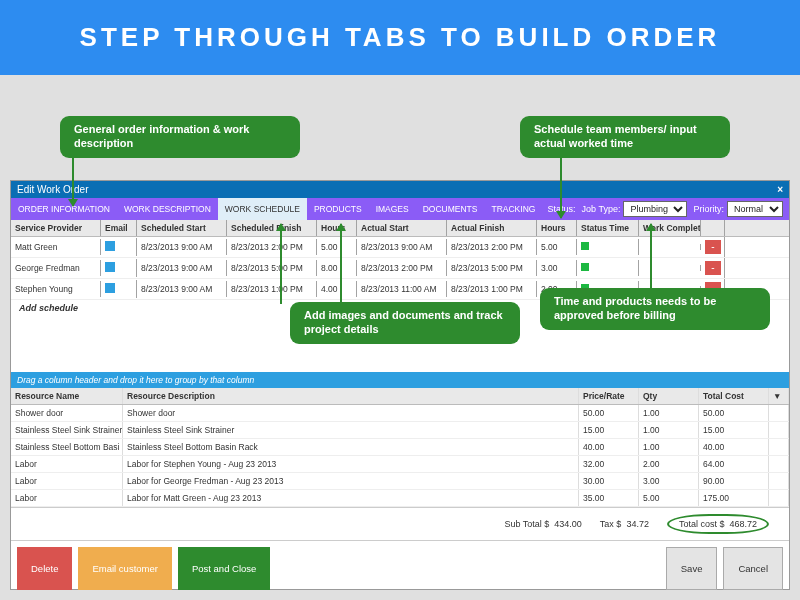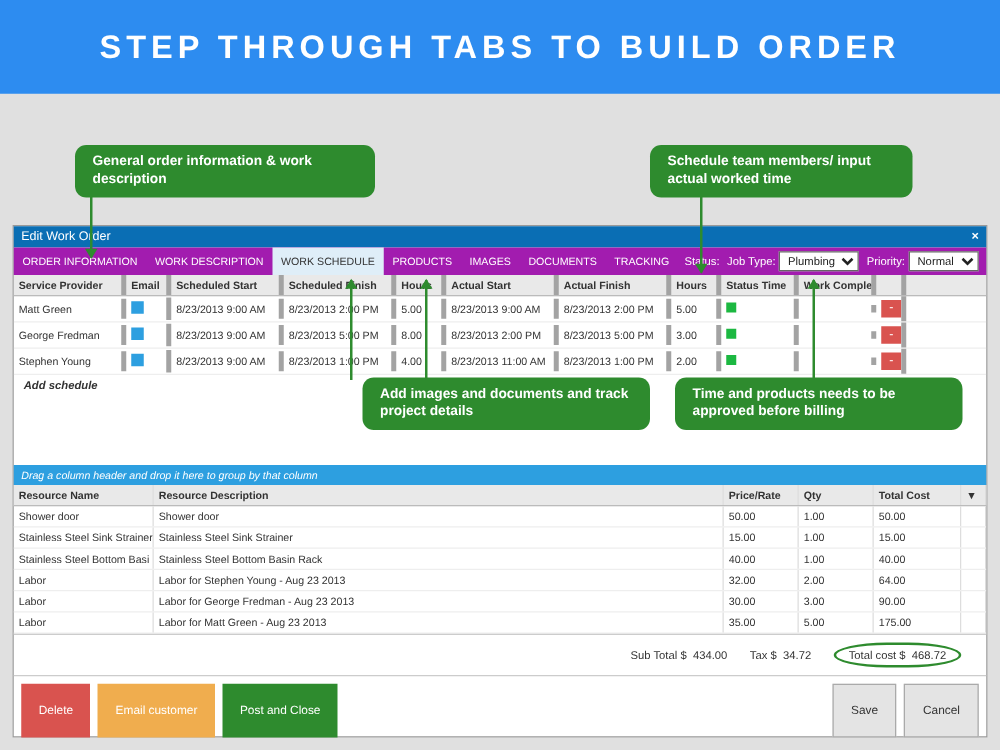--- a/index.html
+++ b/index.html
@@ -2,29 +2,29 @@
 <html><head>
 <meta charset="utf-8">
 <style>
 *{box-sizing:border-box;margin:0;padding:0;font-family:Arial,sans-serif}
 body{width:800px;height:600px;background:#e0e0e0;overflow:hidden;position:relative}
 .banner{background:#2d8cf0;color:#fff;text-align:center;font-size:26px;font-weight:bold;letter-spacing:4px;padding:22px 0}
 .canvas{position:absolute;left:10px;top:80px;right:10px;bottom:10px}
 .appwin{position:absolute;left:0;right:0;top:100px;bottom:0;background:#fff;border:1px solid #999;font-size:9px;color:#333}
 .titlebar{background:#0a6eb4;color:#fff;padding:3px 6px;display:flex;justify-content:space-between;font-size:10px}
 .closebtn{color:#fff;font-weight:bold;cursor:pointer}
-.tabbar{background:#a21caf;color:#fff;display:flex;height:22px}
+.tabbar{background:#8b5cf6;color:#fff;display:flex;height:22px}
 .tab{padding:0 7px;font-size:8.5px;height:100%;display:flex;align-items:center;cursor:pointer;white-space:nowrap}
 .tab.active{background:#dfeef8;color:#333}
 .tabbar .spacer{flex:1}
 .tabbar .field{display:flex;align-items:center;gap:3px;margin-right:6px;color:#fff;font-size:9px}
 .tabbar select{font-size:9px;padding:1px 2px;border:1px solid #666;background:#fff;color:#222}
 .tablewrap{overflow:hidden}
 .gridhead{display:flex;background:#e9e9e9;border-bottom:1px solid #bbb;font-size:8.5px;color:#333;font-weight:bold}
-.gridhead>div,.gridrow>div{padding:3px 4px;border-right:4px solid #a3a3a3;overflow:hidden;white-space:nowrap}
+.gridhead>div,.gridrow>div{padding:3px 4px;border-right:1px solid #a3a3a3;overflow:hidden;white-space:nowrap}
 .gridrow{display:flex;font-size:8.5px;border-bottom:1px solid #eee;align-items:center}
 .c-sp{width:90px}.c-em{width:36px}.c-ss{width:90px}.c-sf{width:90px}.c-h{width:40px}.c-as{width:90px}.c-af{width:90px}.c-h2{width:40px}.c-at{width:62px}.c-wc{width:62px}.c-del{width:24px}
 .emicon{width:10px;height:10px;background:#2d9fe0;display:inline-block}
 .aticon{width:8px;height:8px;background:#1cb841;display:inline-block}
 .delbtn{width:16px;height:14px;background:#d9534f;color:#fff;text-align:center;line-height:13px;font-size:10px;cursor:pointer}
 .addsched{font-style:italic;font-weight:bold;padding:3px 8px;font-size:9px}
 .grouphint{background:#2d9fe0;color:#fff;font-style:italic;font-size:8.5px;padding:3px 6px}
 .rhead{display:flex;background:#e9e9e9;border-bottom:1px solid #bbb;font-size:8.5px;font-weight:bold}
 .rrow{display:flex;font-size:8.5px;border-bottom:1px solid #eee}
 .r-name{width:112px}.r-desc{flex:1}.r-price{width:60px}.r-qty{width:60px}.r-tot{width:70px}.r-x{width:20px}
@@ -54,21 +54,21 @@
   <div class="callout" style="left:510px;top:36px;width:210px">Schedule team members/
 input actual worked time</div>
   <div class="arrow" style="left:550px;top:76px;height:62px"></div>
 
   <div class="arrow up" style="left:270px;top:144px;height:80px"></div>
 
   <div class="callout" style="left:280px;top:222px;width:230px">Add images and documents and
 track project details</div>
   <div class="arrow up" style="left:330px;top:144px;height:80px"></div>
 
-  <div class="callout" style="left:530px;top:222px;width:230px">Time  and products needs to be
+  <div class="callout" style="left:530px;top:208px;width:230px">Time  and products needs to be
 approved before billing</div>
   <div class="arrow up" style="left:640px;top:144px;height:80px"></div>
 
   <div class="appwin">
     <div class="titlebar">
       <span>Edit Work Order</span>
       <span class="closebtn">×</span>
     </div>
 
     <div class="tabbar">

